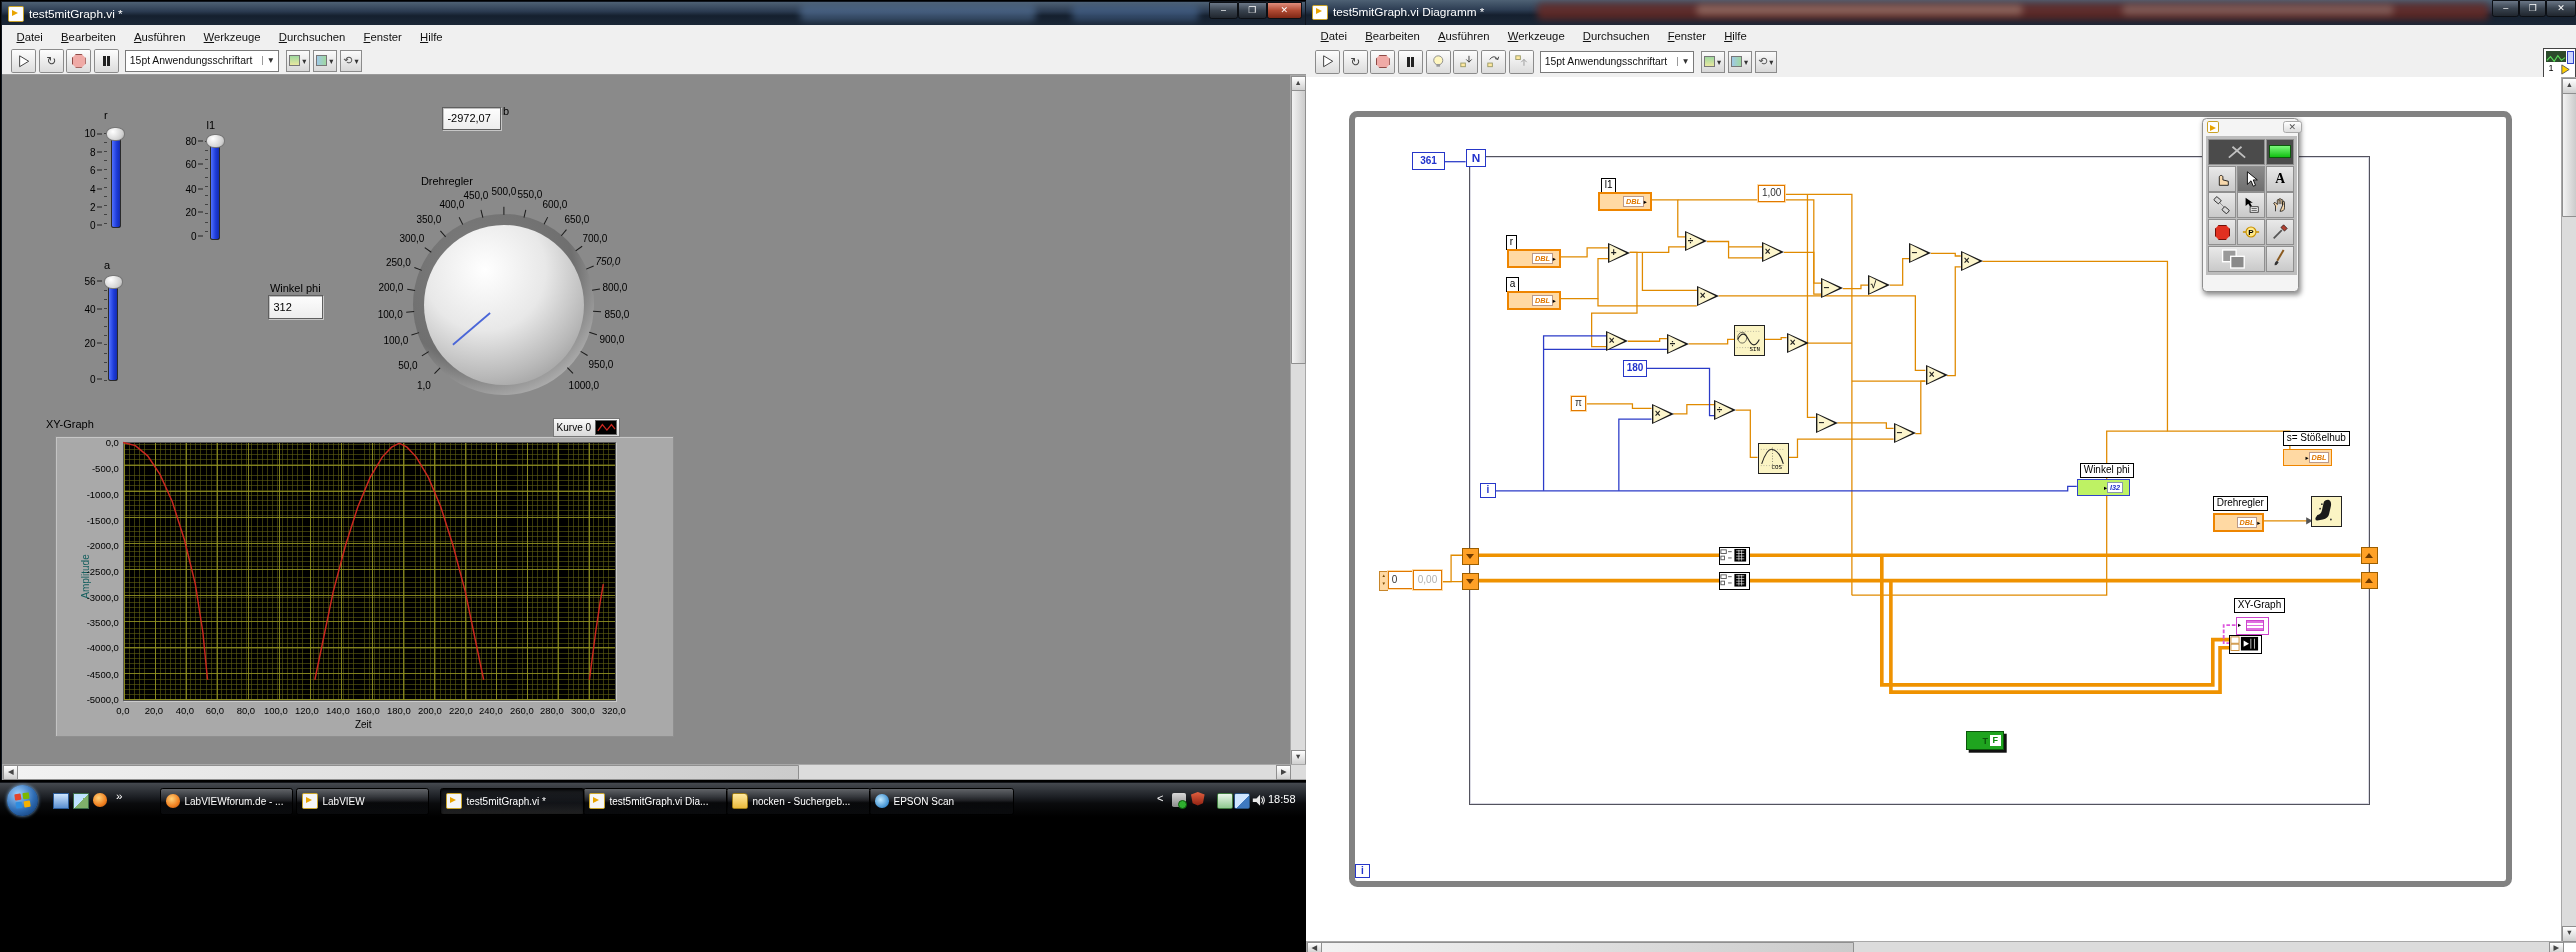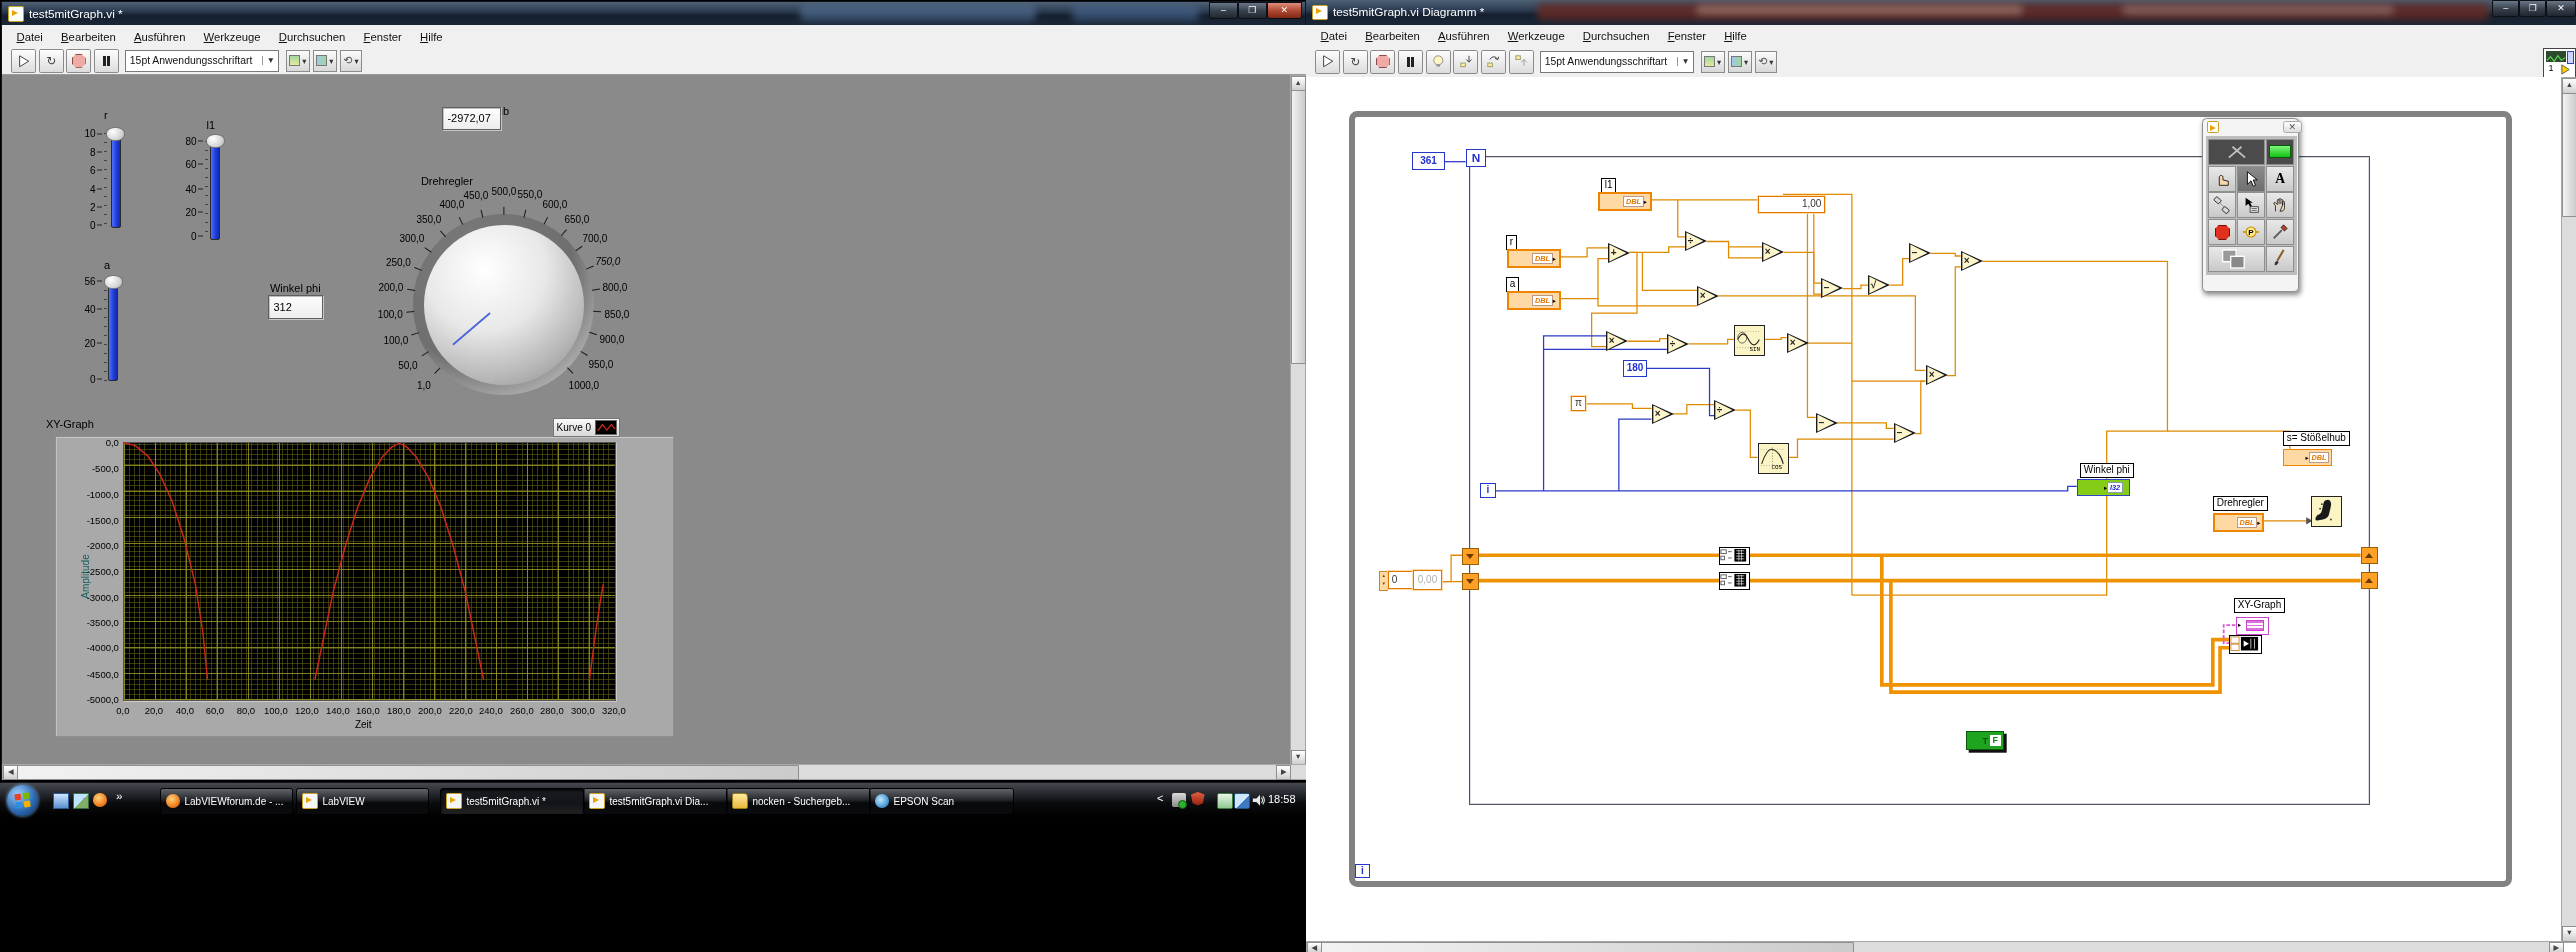--- a/index.html
+++ b/index.html
@@ -86,21 +86,21 @@
   .forloop{border:1.8px solid #53535e;box-shadow:inset 0 0 0 0.9px #d8d8e2;}
   .nlabel{position:absolute;background:#fff;border:0.9px solid #000;font-size:10px;color:#000;
     padding:0 2.7px;white-space:nowrap;line-height:12.7px;}
   .bconst{position:absolute;background:#fff;border:1.8px solid #2636c8;color:#2233cc;font-weight:bold;
     font-size:10px;text-align:center;}
   .oconst{position:absolute;background:#fff;border:1.8px solid #e07800;color:#333;
     font-size:10px;text-align:center;box-shadow:0 0 0 0.9px #ffd9a0;}
   .term{position:absolute;display:flex;align-items:center;justify-content:center;padding-left:20px;}
   .t-dbl{border:2.3px solid #ee8500;background:#ffd9a3;}
   .t-dbl-thin{border:1.4px solid #ee8500;background:#ffd9a3;}
-  .t-i32{border:1.4px solid #3043c8;background:#84cc16;}
+  .t-i32{border:1.4px solid #3043c8;background:#bef264;}
   .t-inner{background:#fff;border:0.9px solid #b98;font-size:7.3px;font-weight:bold;font-style:italic;
     padding:0 1.8px;line-height:9px;}
   .t-dbl .t-inner,.t-dbl-thin .t-inner{color:#e07800;}
   .t-i32 .t-inner{color:#2233cc;border-color:#89a;}
   .t-arr{font-size:6.3px;color:#000;}
   .op{position:absolute;width:22px;height:20px;}
   .op::before{content:"";position:absolute;inset:0;background:#1a1a1a;clip-path:polygon(0 0,100% 50%,0 100%);}
   .op::after{content:"";position:absolute;inset:1.4px 3.6px 1.4px 1.4px;background:#fdf6cd;clip-path:polygon(0 0,100% 50%,0 100%);}
   .op span{position:absolute;z-index:1;left:2.7px;top:0;line-height:20px;font-size:10px;font-weight:bold;color:#222;}
   .fnbox{position:absolute;width:29px;height:29px;background:#fbf4c4;border:0.9px solid #222;}
@@ -589,21 +589,21 @@
     <div class="term t-dbl" style="left:201px;top:172px;width:30px;height:14.5px;">
       <span class="t-inner">DBL</span>
         <span class="t-arr">▸</span>
     </div>
     <div class="nlabel" style="left:200px;top:200px;">a</div>
     <div class="term t-dbl" style="left:201px;top:214px;width:30px;height:14.5px;">
       <span class="t-inner">DBL</span>
         <span class="t-arr">▸</span>
     </div>
 
-    <div class="oconst" style="left:452px;top:119px;width:25.4px;height:14.5px;line-height:14.5px;padding-left:40px;">1,00</div>
+    <div class="oconst" style="left:452px;top:108px;width:25.4px;height:14.5px;line-height:14.5px;">1,00</div>
     <div class="bconst" style="left:317px;top:283px;width:22px;height:14.5px;line-height:14.5px;">180</div>
     <div class="oconst" style="left:265px;top:319px;width:12.7px;height:12.7px;line-height:12.7px;">π</div>
 
     <div>
 
     <div class="op" style="left: 302px; top: 166px;">
           <span>+</span>
         </div>
         <div class="op" style="left: 379px; top: 154px;">
           <span>÷</span>

